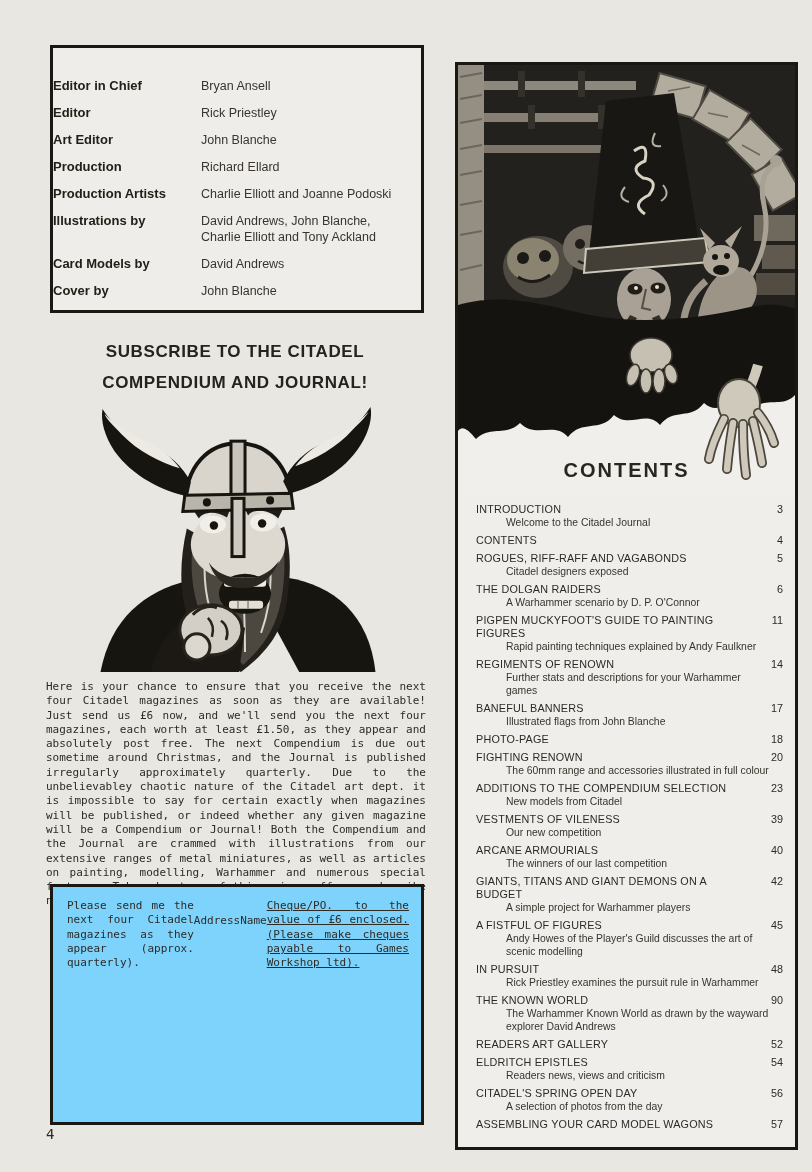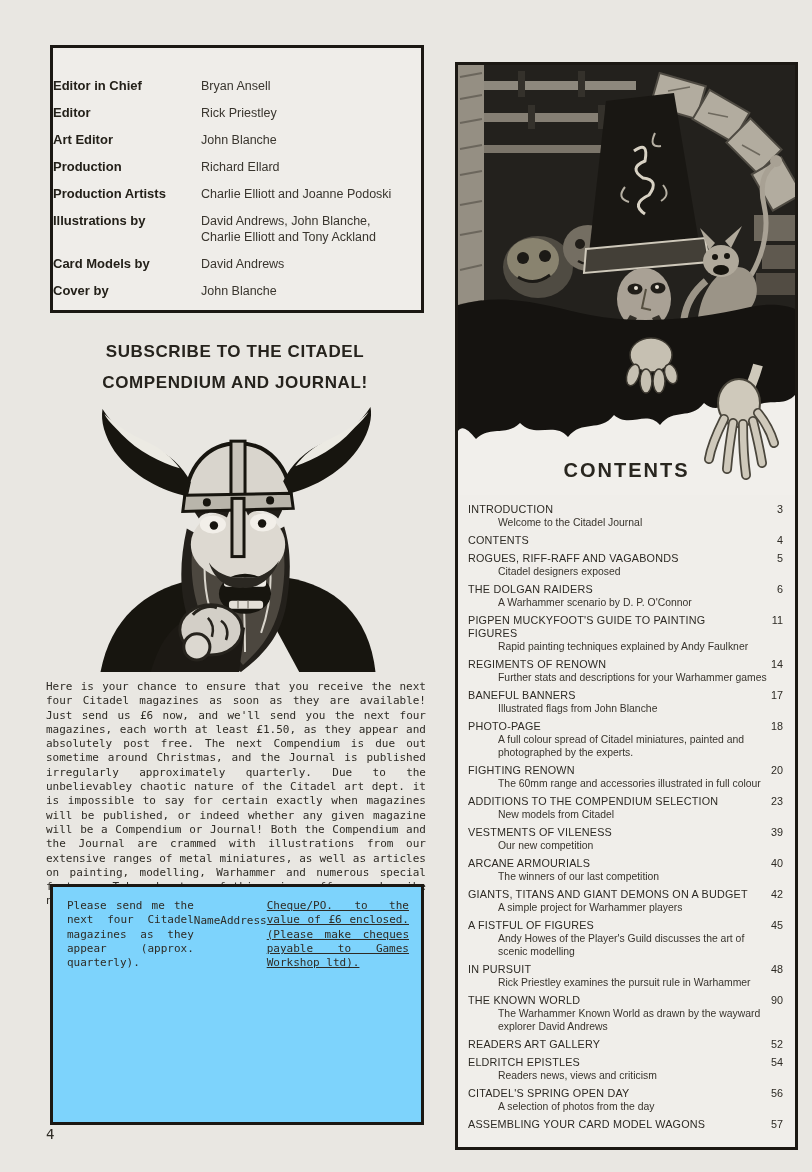--- a/index.html
+++ b/index.html
@@ -61,21 +61,21 @@
     border:3px solid #1b1813; background:#f0eeea; overflow:hidden;margin-top:20px;
   }
   .wizard-art { position:absolute; left:0; top:0; width:337px; height:430px; }
 
   .contents-title {
     position:absolute; left:0; top:394px; width:100%;
     text-align:center; font-weight:bold; font-size:20px; letter-spacing:2px;
     color:#29261f;
   }
 
-  .toc-list { position:absolute; left:0; top:438px; width:100%; padding:0 12px 0 10px; }
+  .toc-list { position:absolute; left:0; top:438px; width:100%; padding:0 12px 0 18px; }
   .toc-entry { margin-bottom:5px; }
   .toc-row { display:flex; align-items:baseline; }
   .toc-title { flex:1; padding-right:10px; font-size:10.8px; line-height:13px; color:#2d2a24; letter-spacing:0.2px; }
   .toc-page { min-width:22px; text-align:right; font-size:10.8px; line-height:13px; color:#2d2a24; }
   .toc-desc { padding-left:30px; padding-right:14px; font-size:10.4px; line-height:13px; color:#38342d; }
 </style>
 </head>
 <body>
 
 <div class="page">
@@ -170,22 +170,22 @@
     <ellipse cx="118" cy="233" rx="31" ry="25" fill="#d3cfc7" stroke="#26231d" stroke-width="3"></ellipse>
     <path d="M100,218 C106,211 116,208 124,211" stroke="#26231d" stroke-width="3" fill="none"></path>
     <path d="M128,224 C134,228 136,236 133,243 M115,221 C120,226 121,233 119,240" stroke="#26231d" stroke-width="2.5" fill="none"></path>
     <circle cx="104" cy="250" r="13" fill="#dcd8d0" stroke="#26231d" stroke-width="3"></circle>
   </svg>
 
   <div class="subscribe-body">Here is your chance to ensure that you receive the next four Citadel magazines as soon as they are available!  Just send us £6 now, and we'll send you the next four magazines, each worth at least £1.50, as they appear and absolutely post free.  The next Compendium is due out sometime around Christmas, and the Journal is published irregularly approximately quarterly.  Due to the unbelievabley chaotic nature of the Citadel art dept. it is impossible to say for certain exactly when magazines will be published, or indeed whether any given magazine will be a Compendium or Journal!  Both the Compendium and the Journal are crammed with illustrations from our extensive ranges of metal miniatures, as well as articles on painting, modelling, Warhammer and numerous special features.  Take advantage of this unique offer - subscribe now!</div>
 
   <div class="order-form">
     <div class="form-intro">Please send me the next four Citadel magazines as they appear (approx. quarterly).</div>
+    <div class="form-line">Address</div>
     <div class="form-line">Name</div>
-    <div class="form-line">Address</div>
     <div class="form-spacer"></div>
     <div class="form-footer">Cheque/PO. to the value of £6 enclosed.  (Please make cheques payable to Games Workshop ltd).</div>
   </div>
 
   <div class="page-number">4</div>
 
   <div class="contents-panel">
 
     <svg class="wizard-art" viewBox="0 0 337 430">
       <rect width="337" height="360" fill="#23211d"></rect>
@@ -340,21 +340,20 @@
             <span class="toc-page">17</span>
           </div>
           <div class="toc-desc">Illustrated flags from John Blanche</div>
         </div>
 
         <div class="toc-entry">
           <div class="toc-row">
             <span class="toc-title">PHOTO-PAGE</span>
             <span class="toc-page">18</span>
           </div>
-          <div class="toc-desc">A full colour spread of Citadel miniatures, painted and photographed by the experts.</div>
         </div>
 
         <div class="toc-entry">
           <div class="toc-row">
             <span class="toc-title">FIGHTING RENOWN</span>
             <span class="toc-page">20</span>
           </div>
           <div class="toc-desc">The 60mm range and accessories illustrated in full colour</div>
         </div>
 

